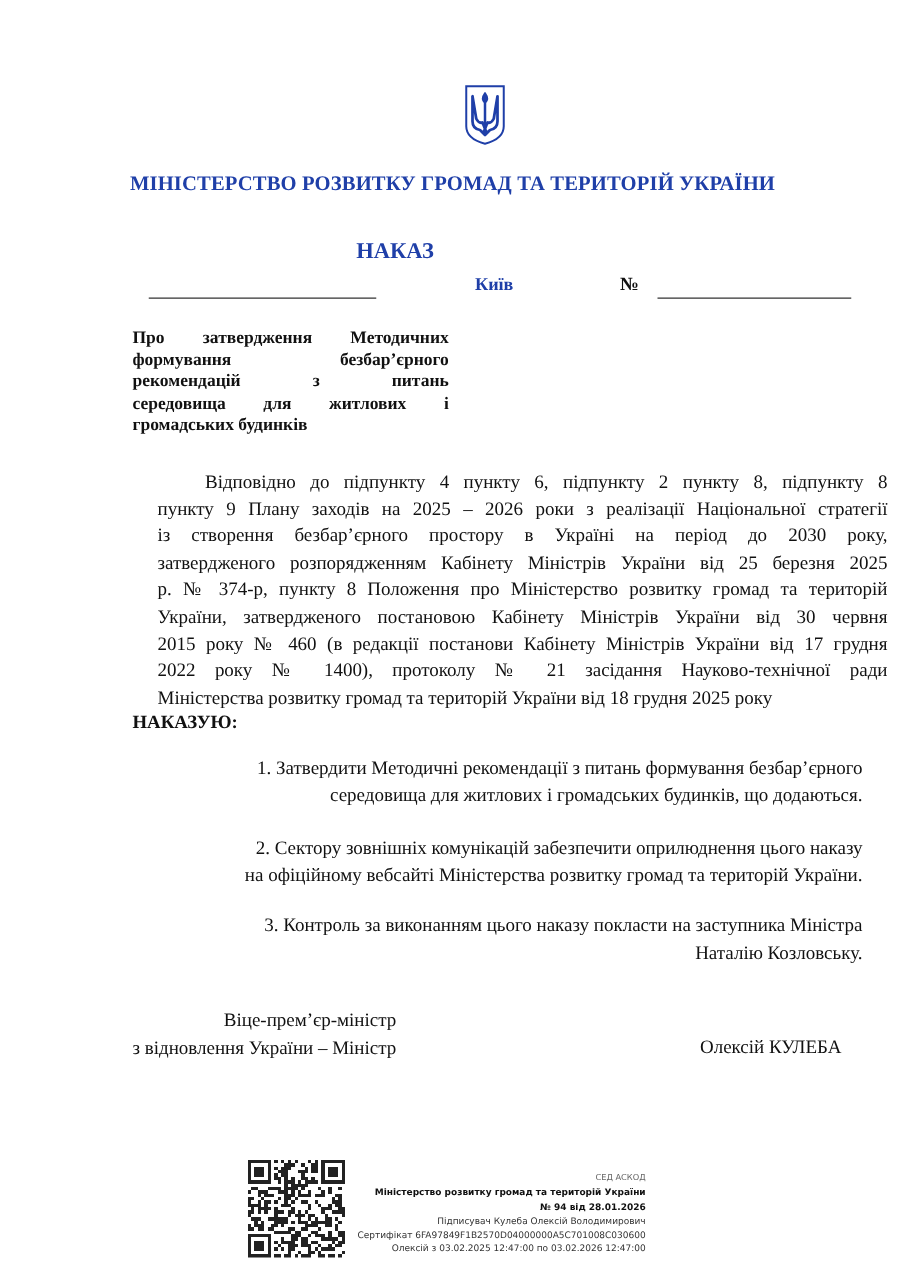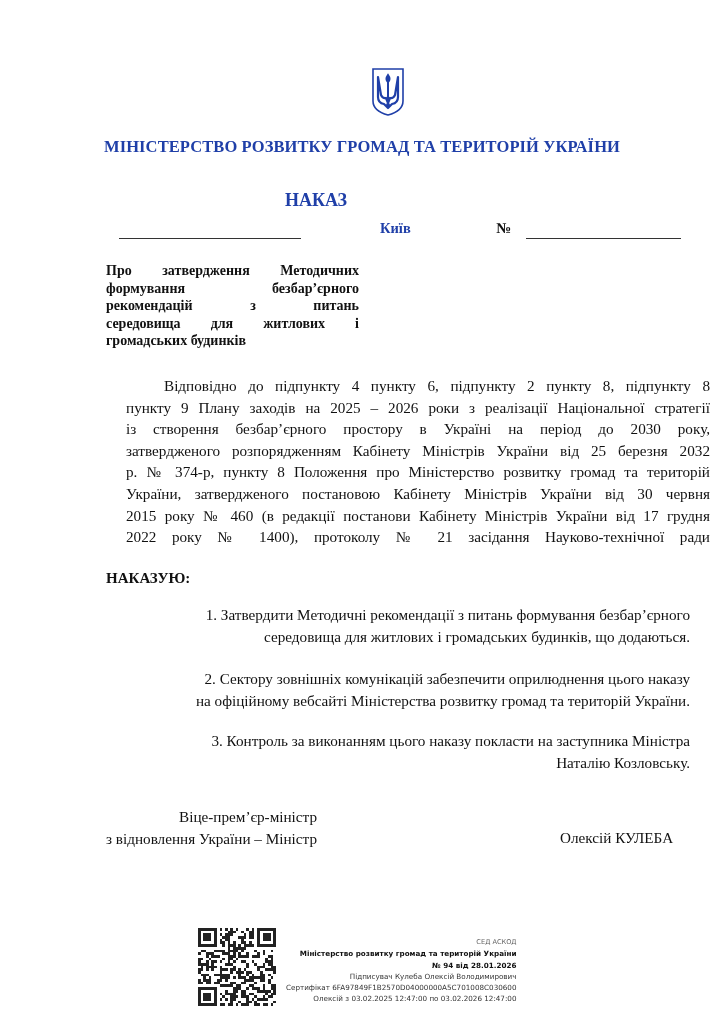--- a/index.html
+++ b/index.html
@@ -69,25 +69,26 @@
   <span>формування безбар’єрного</span>
   <span>рекомендацій з питань</span>
   <span>середовища для житлових і</span>
   <span class="last">громадських будинків</span>
 </div>
 
 <div id="preamble" class="abs body-text">
   <span class="first">Відповідно до підпункту 4 пункту 6, підпункту 2 пункту 8, підпункту 8</span>
   <span>пункту 9  Плану заходів на 2025 – 2026 роки з реалізації Національної стратегії</span>
   <span>із створення безбар’єрного простору в Україні на період до 2030 року,</span>
-  <span>затвердженого розпорядженням Кабінету Міністрів України від 25 березня 2032</span>
+  <span>затвердженого розпорядженням Кабінету Міністрів України від 25 березня 2025</span>
   <span>р. № 374-р, пункту 8 Положення про Міністерство розвитку громад та територій</span>
   <span>України, затвердженого постановою Кабінету Міністрів України від 30 червня</span>
   <span>2015 року № 460 (в редакції постанови Кабінету Міністрів України від 17 грудня</span>
   <span>2022 року № 1400), протоколу № 21 засідання Науково-технічної ради</span>
+  <span class="last">Міністерства розвитку громад та територій України від 18 грудня 2025 року</span>
 </div>
 
 <div id="nakazuyu" class="abs">НАКАЗУЮ:</div>
 
 <div id="item-1" class="abs item body-text">
   <span class="first">1.   Затвердити Методичні рекомендації з питань формування безбар’єрного</span>
   <span>середовища для житлових і громадських будинків, що додаються.</span>
 </div>
 <div id="item-2" class="abs item body-text">
   <span class="first">2.   Сектору зовнішніх комунікацій забезпечити оприлюднення цього наказу</span>

